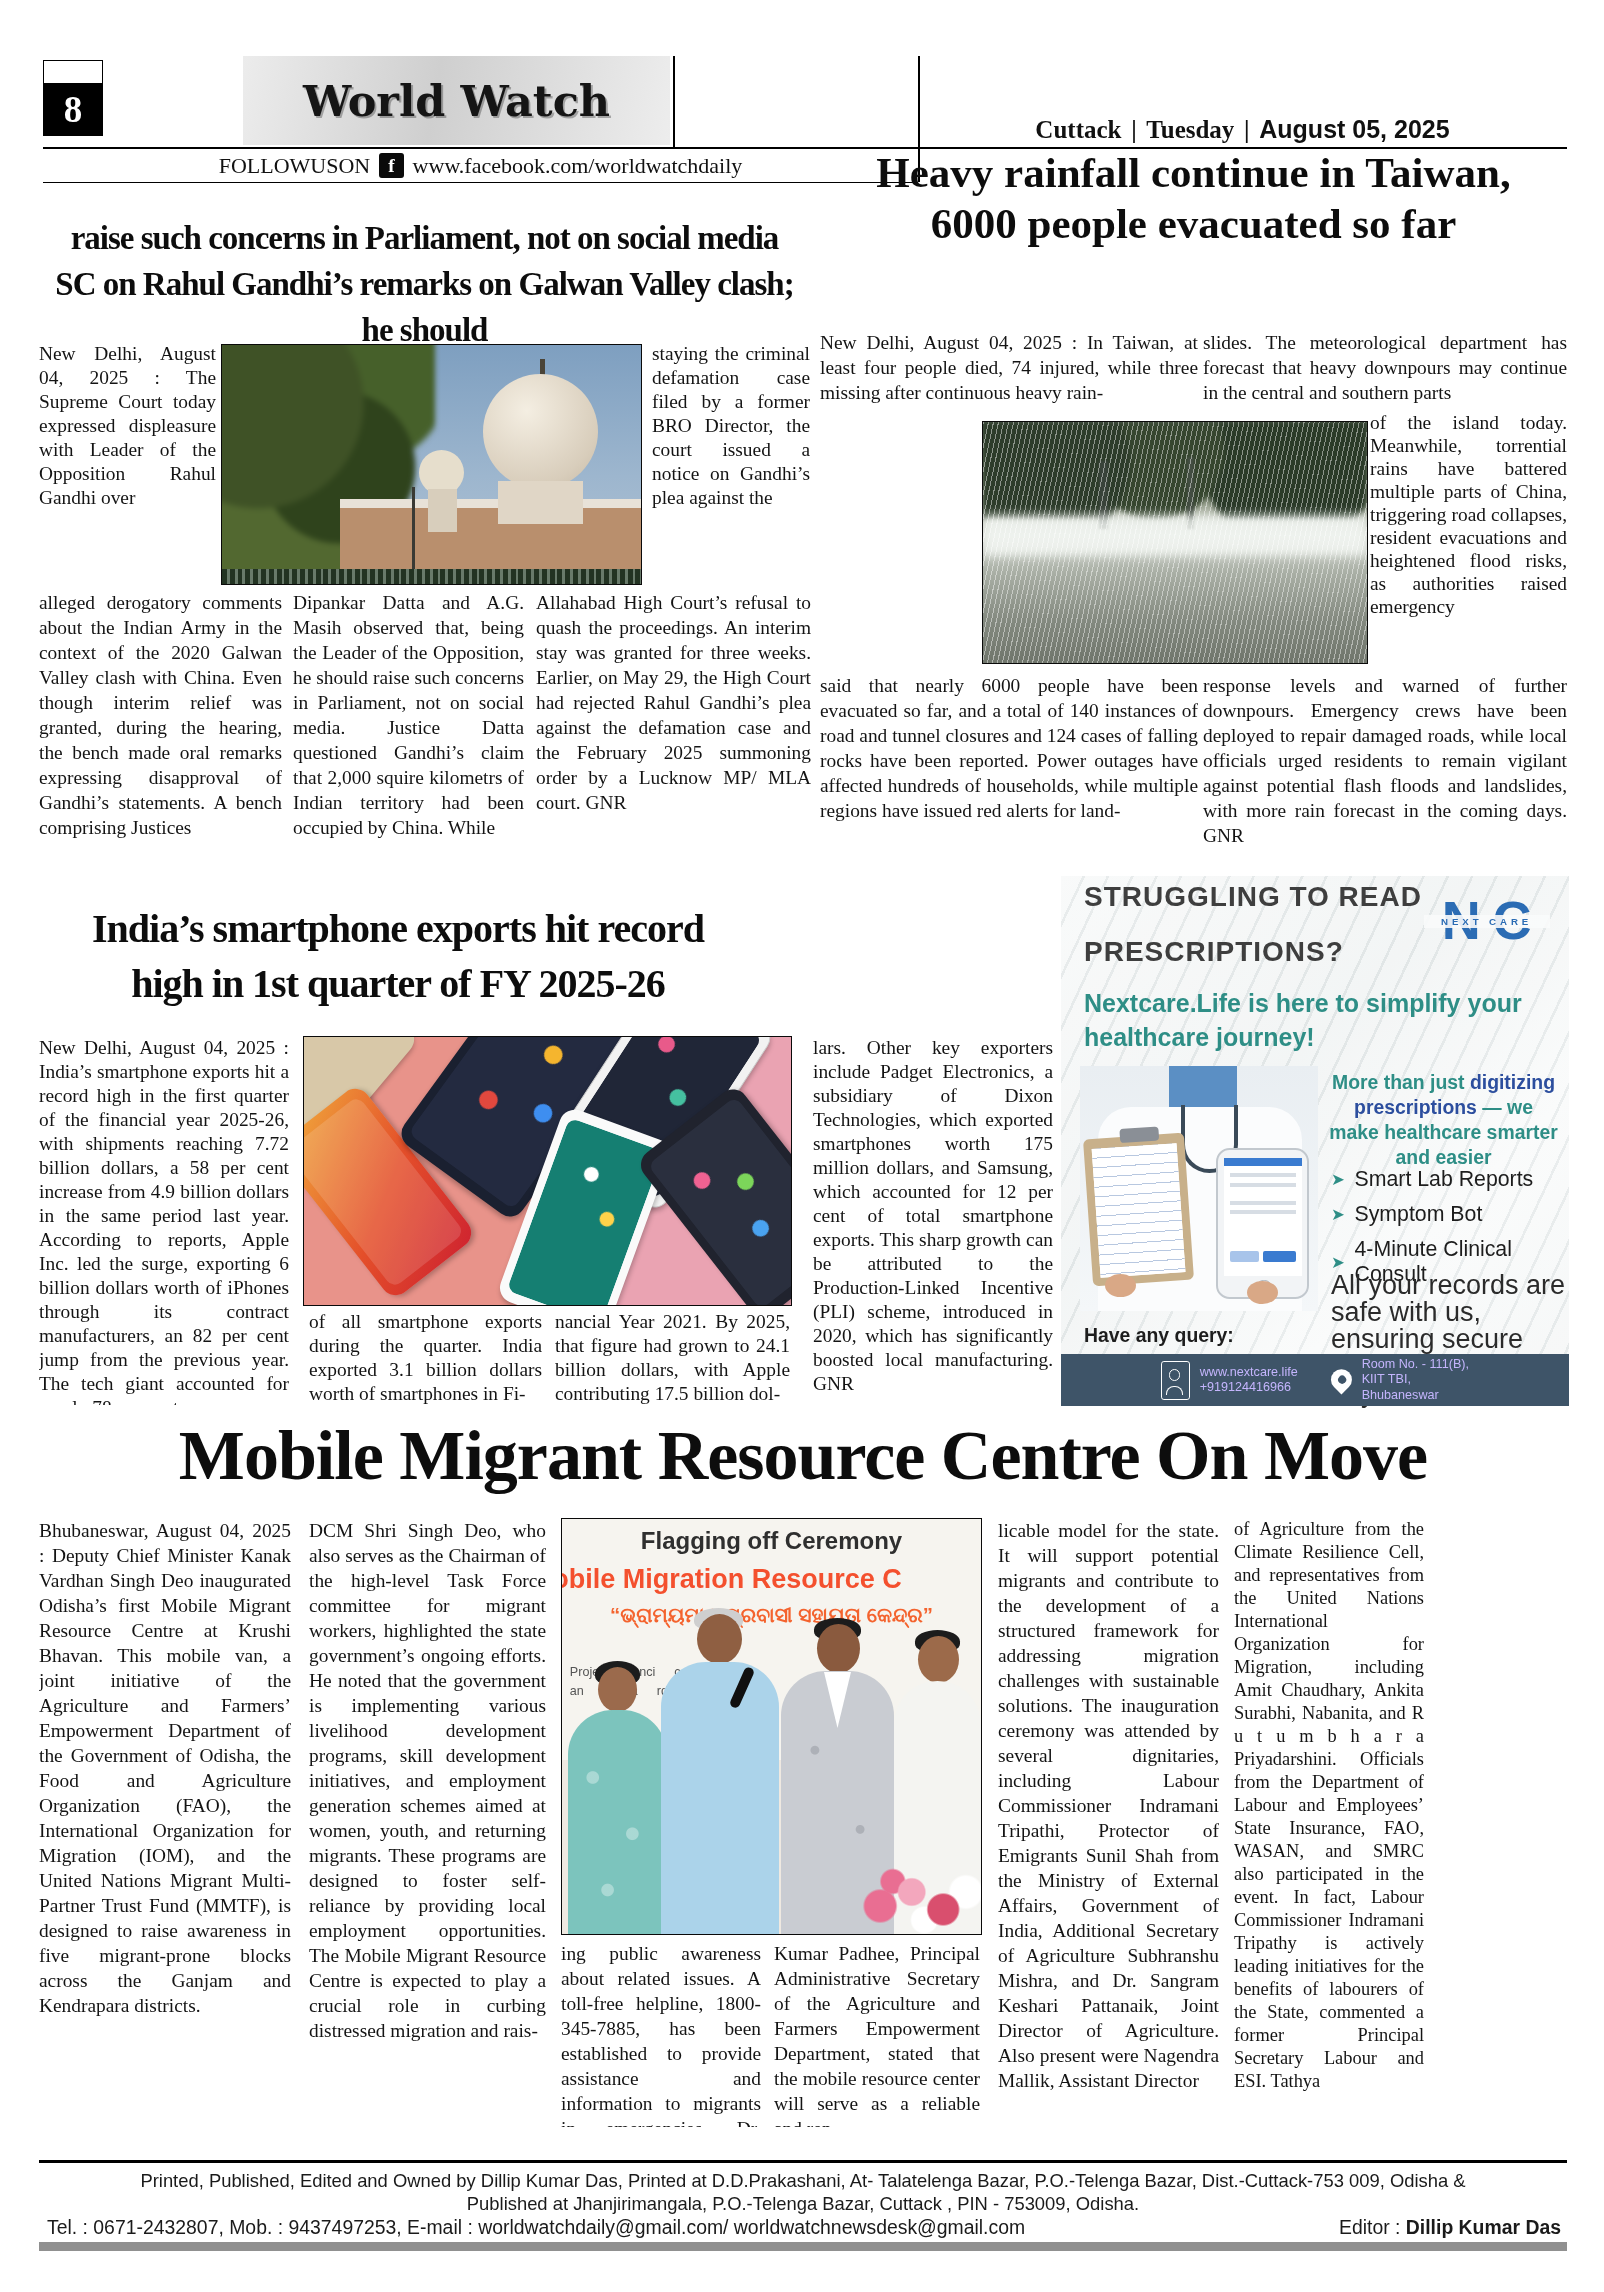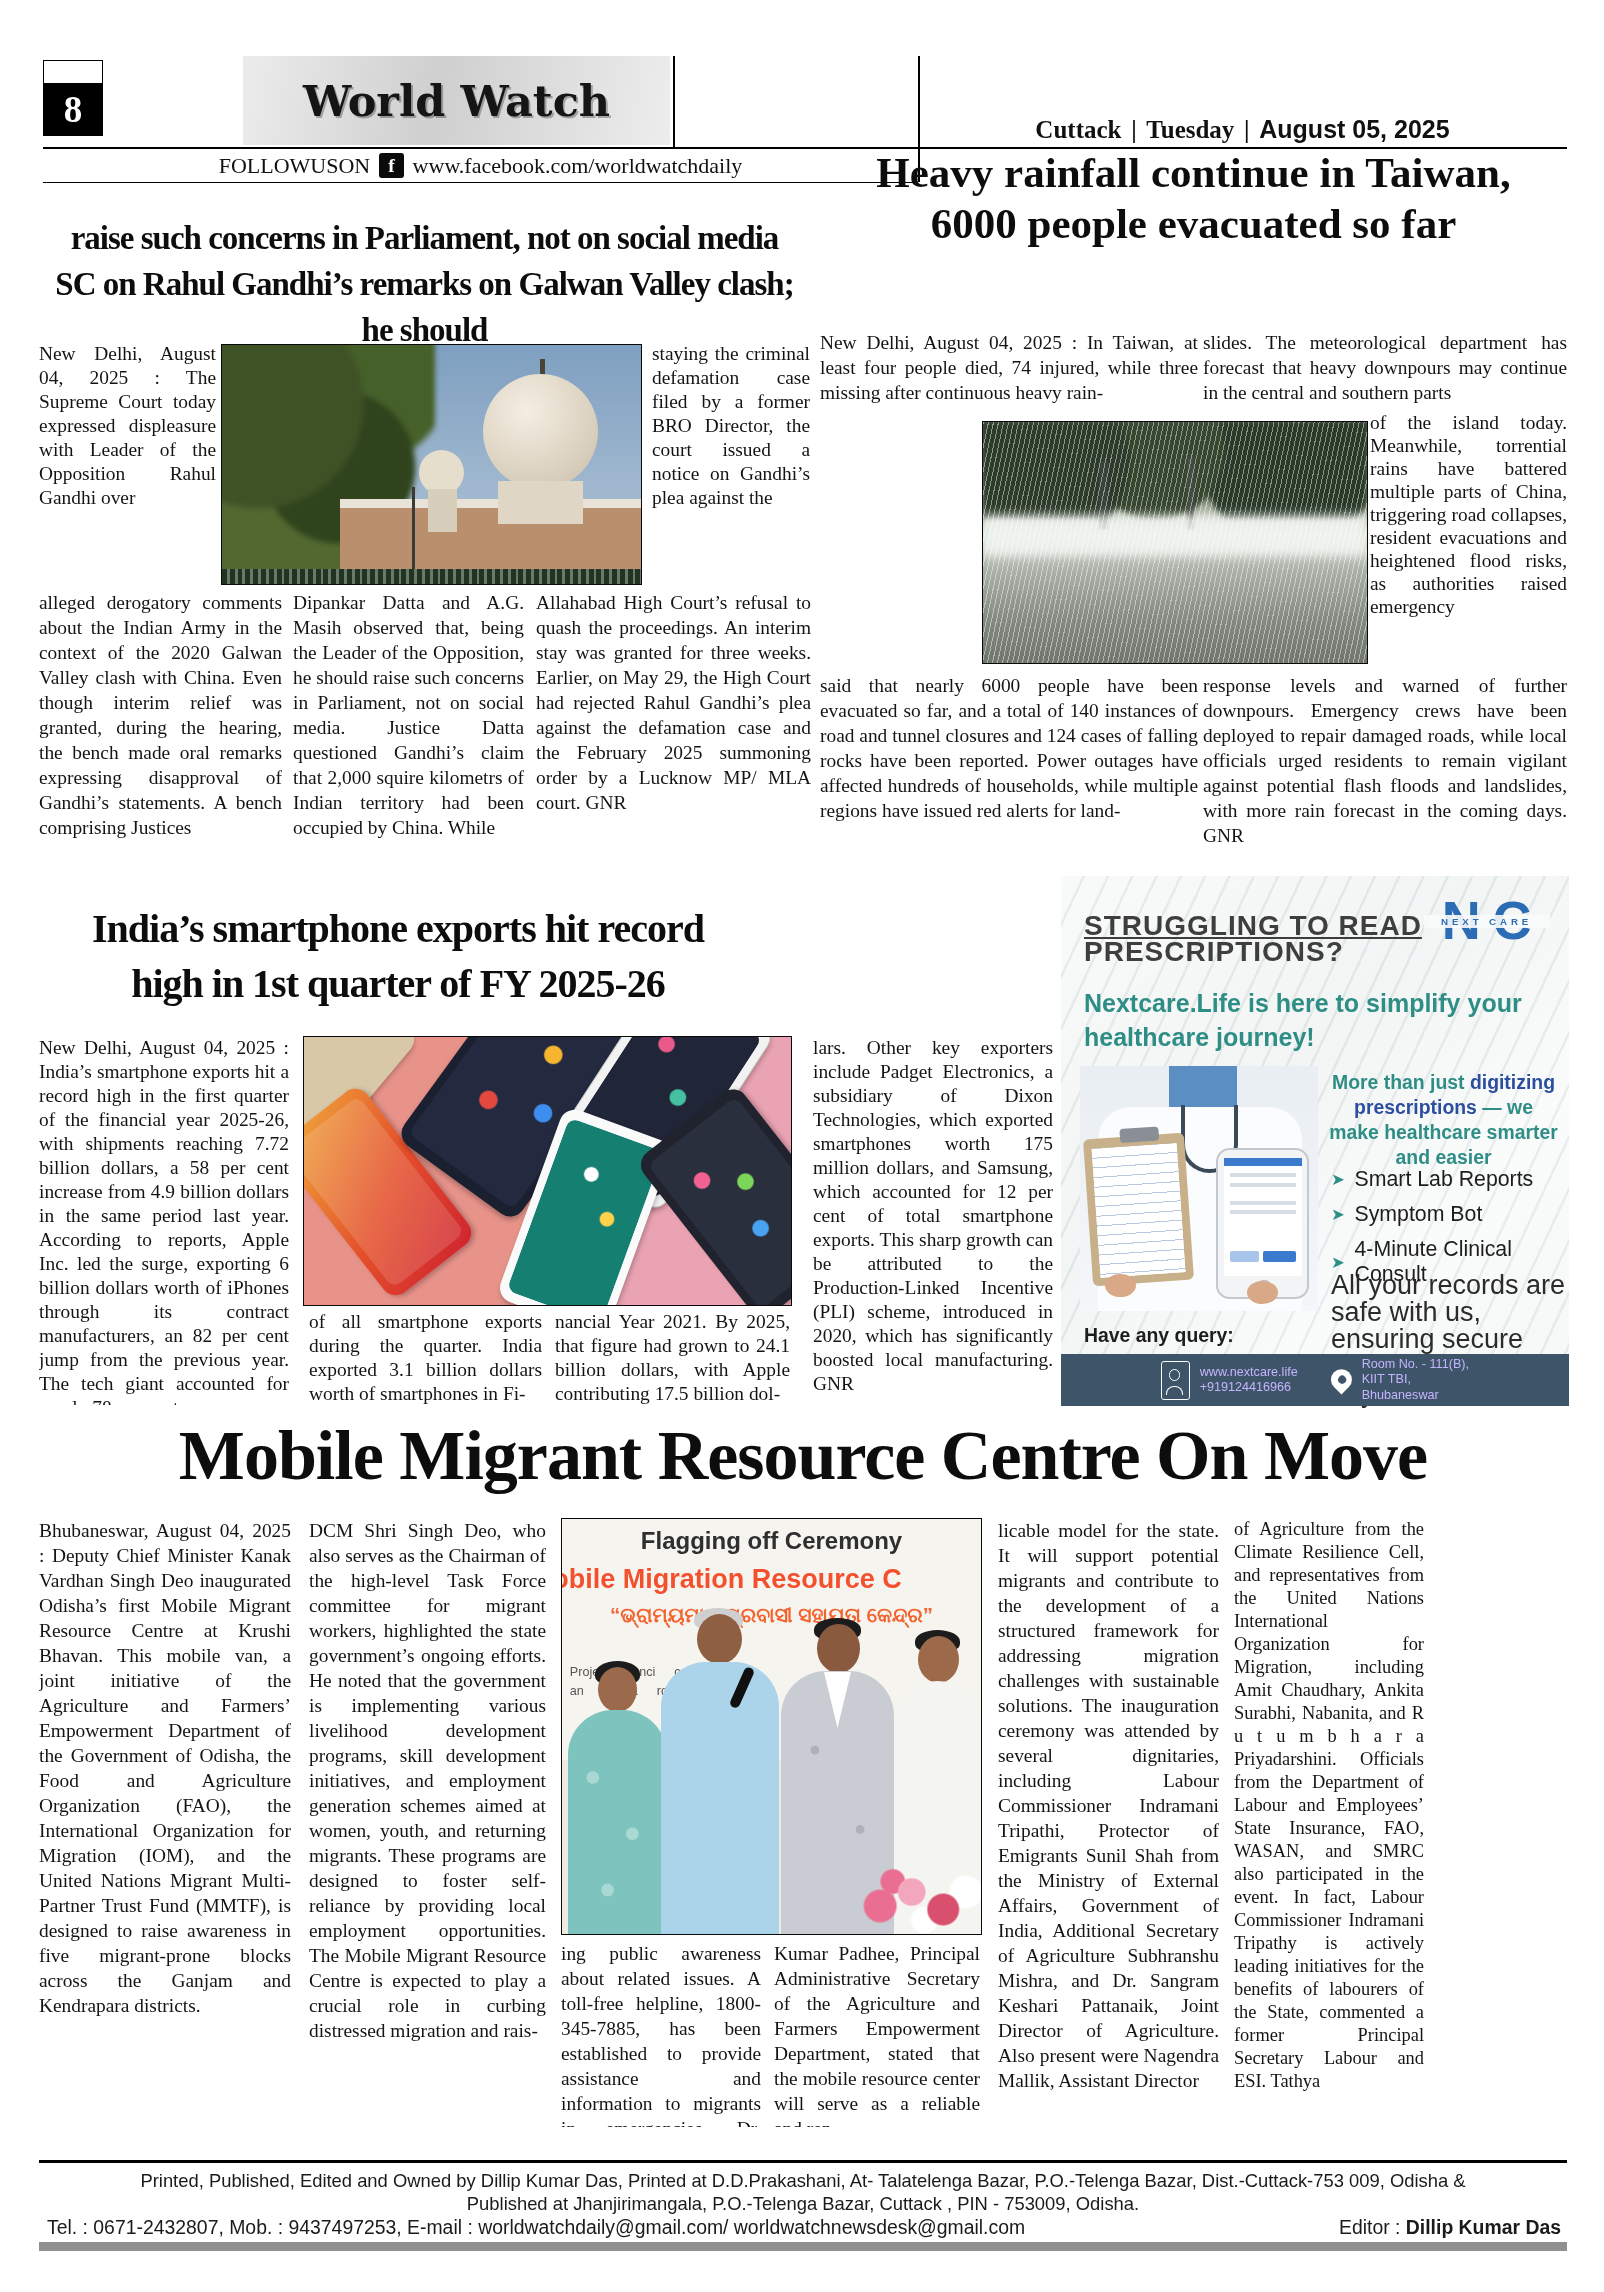--- a/index.html
+++ b/index.html
@@ -261,21 +261,21 @@
         radial-gradient(circle at 60% 40%,#7cd65a 0 7.8px,transparent 8.7px),
         radial-gradient(circle at 45% 65%,#4aa3f0 0 7.8px,transparent 8.7px),#2a2f3e;"></div>
     </div>
   </div>
 
   <div class="bt" style="left:309px;top:1310px;width:233px;height:97px;">of all smartphone exports during the quarter. India exported 3.1 billion dollars worth of smartphones in Fi-</div>
   <div class="bt" style="left:555px;top:1310px;width:235px;height:97px;">nancial Year 2021. By 2025, that figure had grown to 24.1 billion dollars, with Apple contributing 17.5 billion dol-</div>
   <div class="bt" style="left:813px;top:1036px;width:240px;height:371px;">lars. Other key exporters include Padget Electronics, a subsidiary of Dixon Technologies, which exported smartphones worth 175 million dollars, and Samsung, which accounted for 12 per cent of total smartphone exports. This sharp growth can be attributed to the Production-Linked Incentive (PLI) scheme, introduced in 2020, which has significantly boosted local manufacturing. GNR</div>
 
   <div class="ad">
-    <div class="ad-h" style="top:34px;text-decoration:underline;">STRUGGLING TO READ</div>
+    <div class="ad-h" style="top:5px;">STRUGGLING TO READ</div>
     <div class="ad-h" style="top:60px;">PRESCRIPTIONS?</div>
 
     <div class="nclogo">
       <span class="big">N</span><span class="big c">C</span>
       <div class="sub">NEXT CARE</div>
     </div>
 
     <div class="ad-tag" style="top:113px;">Nextcare.Life is here to simplify your</div>
     <div class="ad-tag" style="top:147px;">healthcare journey!</div>
 

